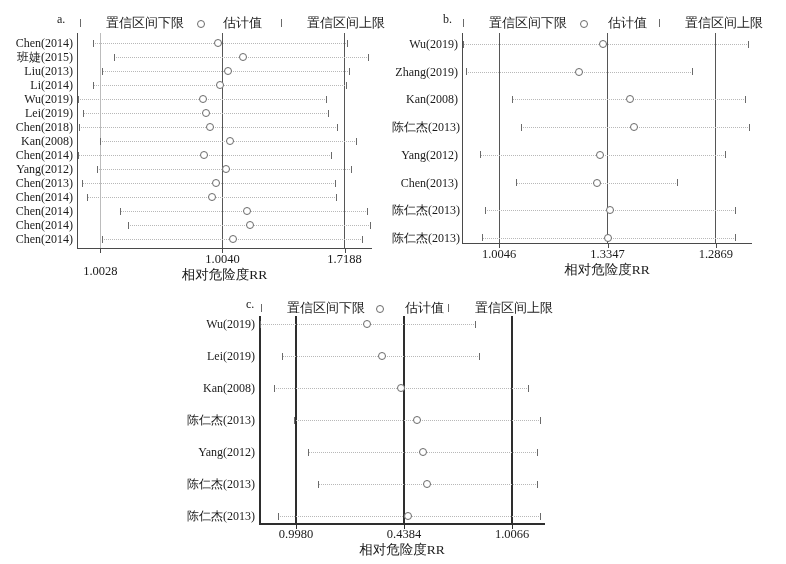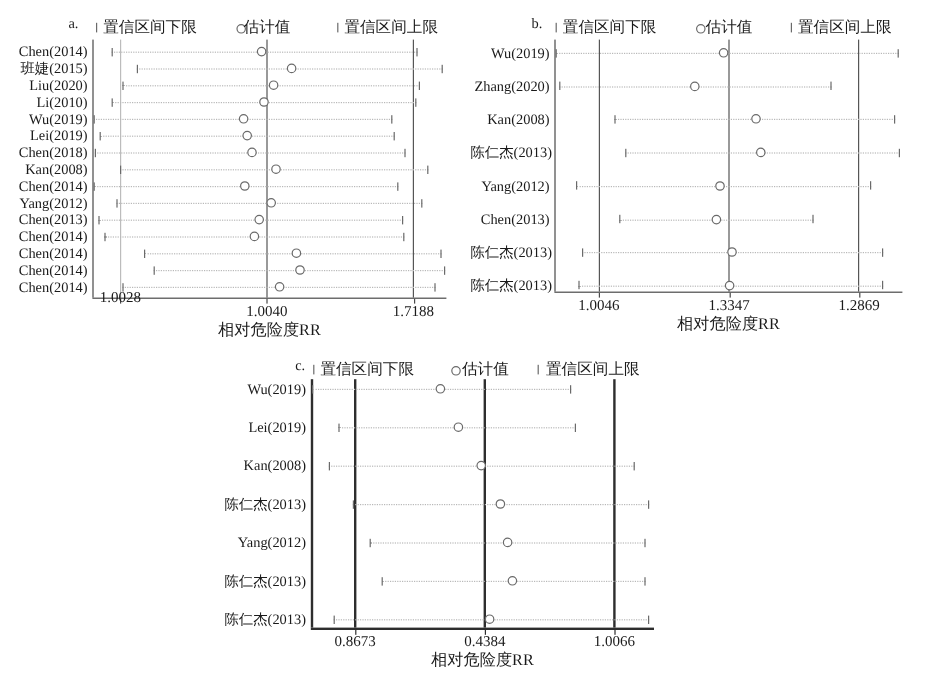--- a/index.html
+++ b/index.html
@@ -3,21 +3,21 @@
 <meta charset="utf-8">
 <style>
   html,body{margin:0;padding:0;background:#fff;}
   #canvas{
     position:relative;width:786px;height:564px;background:#ffffff;overflow:hidden;
     font-family:"Liberation Serif","DejaVu Serif",serif;color:#1a1a1a;
   }
   .panel{position:absolute;inset:0;}
   .abs{position:absolute;}
   .panel-letter{font-size:12px;line-height:12px;}
-  .legend-label{font-size:13px;line-height:14px;white-space:nowrap;}
+  .legend-label{font-size:13px;line-height:14px;white-space:nowrap;margin-left:20px;}
   .ylabel{font-size:12px;line-height:14px;text-align:right;white-space:nowrap;}
   .tick-label{font-size:12.5px;line-height:13px;text-align:center;}
   .axis-title{font-size:13.5px;line-height:15px;text-align:center;white-space:nowrap;}
   .vline{width:1px;}
   .frame-left{width:1px;}
   .axis-bottom{height:1px;}
   .tickmark{width:1px;height:4px;}
   .ci-line{height:0;border-top:1px dotted #b8b8b8;}
   .cap{width:1px;height:7px;background:#6a6a6a;}
   .circ{width:6px;height:6px;border:1px solid #6a6a6a;border-radius:50%;background:#fff;}
@@ -34,42 +34,42 @@
       <div class="abs circ" style="left: 197px; top: 20px;"></div>
       <div class="abs legend-label" style="left: 203px; top: 16px;">估计值</div>
       <div class="abs legend-cap" style="left: 281px; top: 19px;"></div>
       <div class="abs legend-label" style="left: 287px; top: 16px;">置信区间上限</div>
       <div class="abs vline" style="left: 99.8966px; top: 33px; width: 1px; height: 215px; background: rgb(188, 188, 188);"></div>
       <div class="abs vline" style="left: 221.966px; top: 33px; width: 1px; height: 215px; background: rgb(86, 86, 86);"></div>
       <div class="abs vline" style="left: 344.034px; top: 33px; width: 1px; height: 215px; background: rgb(86, 86, 86);"></div>
       <div class="abs frame-left" style="left: 77px; top: 33px; width: 1px; height: 215px; background: rgb(74, 74, 74);"></div>
       <div class="abs axis-bottom" style="left: 77px; top: 248px; width: 295px; height: 1px; background: rgb(74, 74, 74);"></div>
       <div class="abs tickmark" style="left: 100.397px; top: 249px; background: rgb(74, 74, 74);"></div>
-      <div class="abs tick-label" style="left: 70.3966px; top: 242px; width: 60px; text-align: center;">1.0028</div>
+      <div class="abs tick-label" style="left: 70.3966px; top: 265px; width: 60px; text-align: center;">1.0028</div>
       <div class="abs tickmark" style="left: 222.466px; top: 249px; background: rgb(74, 74, 74);"></div>
       <div class="abs tick-label" style="left: 192.466px; top: 253px; width: 60px;">1.0040</div>
       <div class="abs tickmark" style="left: 344.534px; top: 249px; background: rgb(74, 74, 74);"></div>
       <div class="abs tick-label" style="left: 314.534px; top: 253px; width: 60px;">1.7188</div>
       <div class="abs axis-title" style="left: 154.5px; top: 267px; width: 140px;">相对危险度RR</div>
       <div class="abs ylabel" style="left: 3px; top: 36px; width: 70px;">Chen(2014)</div>
       <div class="abs ci-line" style="left: 93.2759px; top: 43px; width: 254.31px;"></div>
       <div class="abs cap" style="left: 93.2759px; top: 39.5px;"></div>
       <div class="abs cap" style="left: 346.586px; top: 39.5px;"></div>
       <div class="abs circ" style="left: 214.397px; top: 39px;"></div>
       <div class="abs ylabel" style="left: 3px; top: 50px; width: 70px;">班婕(2015)</div>
       <div class="abs ci-line" style="left: 113.621px; top: 57px; width: 255.328px;"></div>
       <div class="abs cap" style="left: 113.621px; top: 53.5px;"></div>
       <div class="abs cap" style="left: 367.948px; top: 53.5px;"></div>
       <div class="abs circ" style="left: 238.81px; top: 53px;"></div>
-      <div class="abs ylabel" style="left: 3px; top: 64px; width: 70px;">Liu(2020)</div>
+      <div class="abs ylabel" style="left: 3px; top: 64px; width: 70px;">Liu(2013)</div>
       <div class="abs ci-line" style="left: 102.431px; top: 71px; width: 247.19px;"></div>
       <div class="abs cap" style="left: 102.431px; top: 67.5px;"></div>
       <div class="abs cap" style="left: 348.621px; top: 67.5px;"></div>
       <div class="abs circ" style="left: 223.552px; top: 67px;"></div>
-      <div class="abs ylabel" style="left: 3px; top: 78px; width: 70px;">Li(2010)</div>
+      <div class="abs ylabel" style="left: 3px; top: 78px; width: 70px;">Li(2014)</div>
       <div class="abs ci-line" style="left: 93.2759px; top: 85px; width: 253.293px;"></div>
       <div class="abs cap" style="left: 93.2759px; top: 81.5px;"></div>
       <div class="abs cap" style="left: 345.569px; top: 81.5px;"></div>
       <div class="abs circ" style="left: 216.431px; top: 81px;"></div>
       <div class="abs ylabel" style="left: 3px; top: 92px; width: 70px;">Wu(2019)</div>
       <div class="abs ci-line" style="left: 78.0172px; top: 99px; width: 249.224px;"></div>
       <div class="abs cap" style="left: 78.0172px; top: 95.5px;"></div>
       <div class="abs cap" style="left: 326.241px; top: 95.5px;"></div>
       <div class="abs circ" style="left: 199.138px; top: 95px;"></div>
       <div class="abs ylabel" style="left: 3px; top: 106px; width: 70px;">Lei(2019)</div>
@@ -141,21 +141,21 @@
       <div class="abs tickmark" style="left: 607.516px; top: 244px; background: rgb(74, 74, 74);"></div>
       <div class="abs tick-label" style="left: 577.516px; top: 248px; width: 60px;">1.3347</div>
       <div class="abs tickmark" style="left: 715.879px; top: 244px; background: rgb(74, 74, 74);"></div>
       <div class="abs tick-label" style="left: 685.879px; top: 248px; width: 60px;">1.2869</div>
       <div class="abs axis-title" style="left: 537px; top: 262px; width: 140px;">相对危险度RR</div>
       <div class="abs ylabel" style="left: 392px; top: 37px; width: 66px;">Wu(2019)</div>
       <div class="abs ci-line" style="left: 463.032px; top: 44px; width: 285.872px;"></div>
       <div class="abs cap" style="left: 463.032px; top: 40.5px;"></div>
       <div class="abs cap" style="left: 747.904px; top: 40.5px;"></div>
       <div class="abs circ" style="left: 599.388px; top: 40px;"></div>
-      <div class="abs ylabel" style="left: 392px; top: 64.71px; width: 66px;">Zhang(2020)</div>
+      <div class="abs ylabel" style="left: 392px; top: 64.71px; width: 66px;">Zhang(2019)</div>
       <div class="abs ci-line" style="left: 466.128px; top: 71.71px; width: 227.046px;"></div>
       <div class="abs cap" style="left: 466.128px; top: 68.21px;"></div>
       <div class="abs cap" style="left: 692.174px; top: 68.21px;"></div>
       <div class="abs circ" style="left: 574.619px; top: 67.71px;"></div>
       <div class="abs ylabel" style="left: 392px; top: 92.42px; width: 66px;">Kan(2008)</div>
       <div class="abs ci-line" style="left: 512.053px; top: 99.42px; width: 233.754px;"></div>
       <div class="abs cap" style="left: 512.053px; top: 95.92px;"></div>
       <div class="abs cap" style="left: 744.808px; top: 95.92px;"></div>
       <div class="abs circ" style="left: 625.705px; top: 95.42px;"></div>
       <div class="abs ylabel" style="left: 392px; top: 120.13px; width: 66px;">陈仁杰(2013)</div>
@@ -191,21 +191,21 @@
       <div class="abs circ" style="left: 376px; top: 305px;"></div>
       <div class="abs legend-label" style="left: 385px; top: 301px;">估计值</div>
       <div class="abs legend-cap" style="left: 448px; top: 304px;"></div>
       <div class="abs legend-label" style="left: 455px; top: 301px;">置信区间上限</div>
       <div class="abs vline" style="left: 294.944px; top: 316px; width: 2px; height: 207px; background: rgb(46, 46, 46);"></div>
       <div class="abs vline" style="left: 403.011px; top: 316px; width: 2px; height: 207px; background: rgb(46, 46, 46);"></div>
       <div class="abs vline" style="left: 511.077px; top: 316px; width: 2px; height: 207px; background: rgb(46, 46, 46);"></div>
       <div class="abs frame-left" style="left: 259px; top: 316px; width: 2px; height: 207px; background: rgb(46, 46, 46);"></div>
       <div class="abs axis-bottom" style="left: 259px; top: 523px; width: 286px; height: 2px; background: rgb(46, 46, 46);"></div>
       <div class="abs tickmark" style="left: 295.944px; top: 525px; background: rgb(46, 46, 46);"></div>
-      <div class="abs tick-label" style="left: 265.944px; top: 528px; width: 60px;">0.8673</div>
+      <div class="abs tick-label" style="left: 265.944px; top: 528px; width: 60px;">0.9980</div>
       <div class="abs tickmark" style="left: 404.011px; top: 525px; background: rgb(46, 46, 46);"></div>
       <div class="abs tick-label" style="left: 374.011px; top: 528px; width: 60px;">0.4384</div>
       <div class="abs tickmark" style="left: 512.077px; top: 525px; background: rgb(46, 46, 46);"></div>
       <div class="abs tick-label" style="left: 482.077px; top: 528px; width: 60px;">1.0066</div>
       <div class="abs axis-title" style="left: 332px; top: 542px; width: 140px;">相对危险度RR</div>
       <div class="abs ylabel" style="left: 179px; top: 317px; width: 76px;">Wu(2019)</div>
       <div class="abs ci-line" style="left: 259.503px; top: 324px; width: 216.636px;"></div>
       <div class="abs cap" style="left: 259.503px; top: 320.5px;"></div>
       <div class="abs cap" style="left: 475.139px; top: 320.5px;"></div>
       <div class="abs circ" style="left: 363.067px; top: 320px;"></div>

